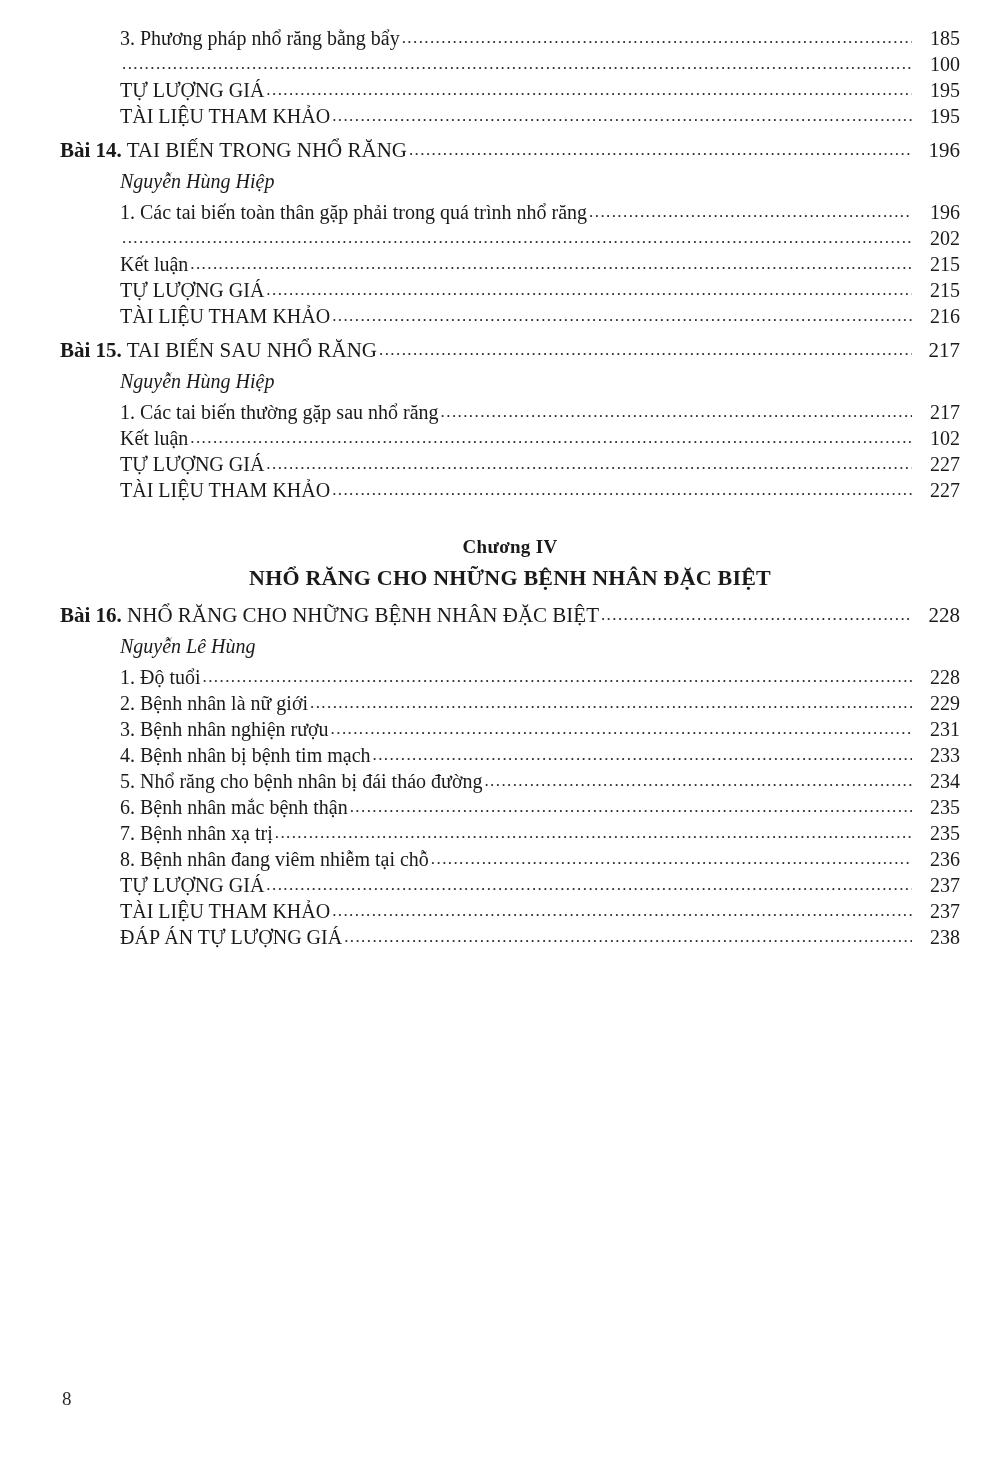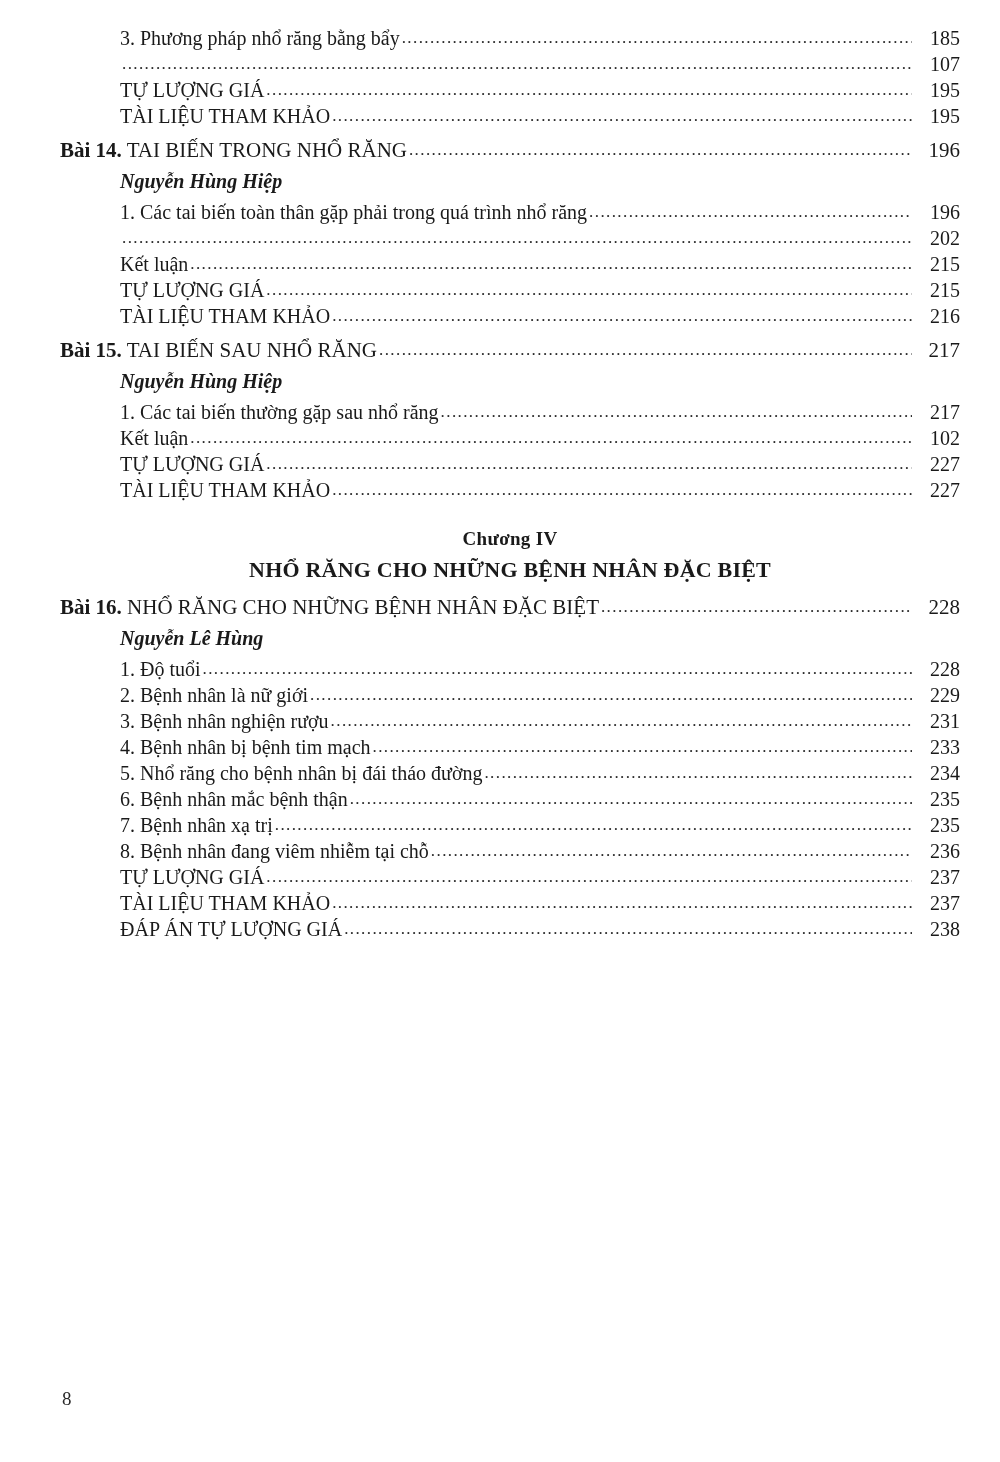--- a/index.html
+++ b/index.html
@@ -69,34 +69,34 @@
     text-align: center;
   }
   .bai .label span.bai-title {
     font-weight: normal;
     font-size: 21px;
   }
   .bai .page-num { font-weight: normal; font-size: 21px; }
 
   .author {
     font-style: italic;
-    font-weight: bold;
+    font-weight: normal;
     font-size: 20px;
     margin: 9px 0 9px 60px;
   }
 
   .item {
     font-size: 20px;
     margin: 0 0 6px 60px;
     width: 840px;
   }
 
   .chapter {
     text-align: center;
-    margin-top: 28px;
+    margin-top: 36px;
     margin-bottom: 10px;
   }
   .chapter .ch-label {
     font-size: 19px;
     font-weight: bold;
     letter-spacing: 0.3px;
     margin-bottom: 7px;
   }
   .chapter .ch-title {
     font-size: 22px;
@@ -117,21 +117,21 @@
 
 <div class="page">
   <div class="toc" id="toc">
       <div class="row item">
         <span class="label">3. Phương pháp nhổ răng bằng bẩy</span>
         <span class="leader">................................................................................................................................................................................................................................................................................................................................................................................................................</span>
         <span class="page-num">185</span>
       </div>
       <div class="row item">
         <span class="leader">................................................................................................................................................................................................................................................................................................................................................................................................................</span>
-        <span class="page-num">107</span>
+        <span class="page-num">100</span>
       </div>
       <div class="row item">
         <span class="label">TỰ LƯỢNG GIÁ</span>
         <span class="leader">................................................................................................................................................................................................................................................................................................................................................................................................................</span>
         <span class="page-num">195</span>
       </div>
       <div class="row item">
         <span class="label">TÀI LIỆU THAM KHẢO</span>
         <span class="leader">................................................................................................................................................................................................................................................................................................................................................................................................................</span>
         <span class="page-num">195</span>

